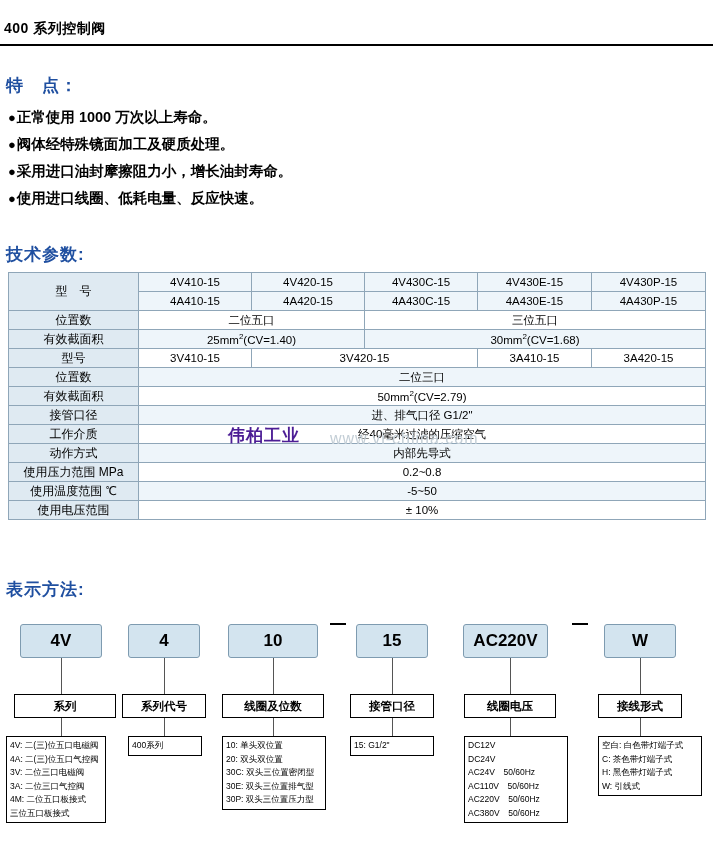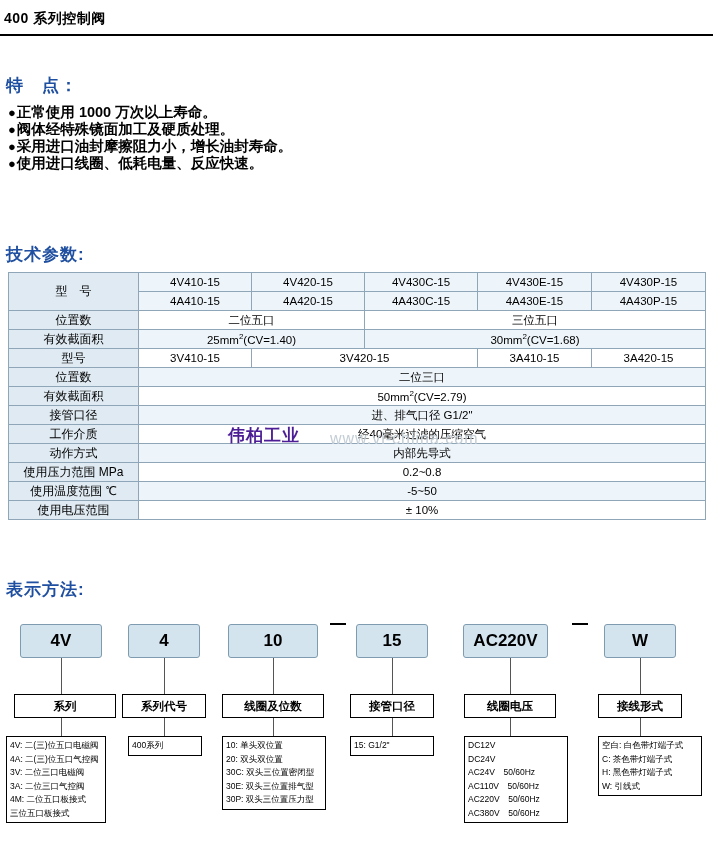--- a/index.html
+++ b/index.html
@@ -12,21 +12,21 @@
   }
   #page {
     position: relative;
     width: 713px; height: 857px;
     overflow: hidden;
   }
 
   
   .header {
     position: absolute;
-    left: 0; top: 10px;
+    left: 0; top: 20px;
     width: 713px;
     padding: 0 0 6px 4px;
     border-bottom: 2px solid #000;
     font-weight: bold;
     font-size: 14px;
     letter-spacing: 0.5px;
   }
 
   
   .sect-title {
@@ -42,21 +42,21 @@
 
   
   .features {
     position: absolute;
     left: 8px; top: 104px;
     width: 690px;
   }
   .features div {
     font-size: 14.5px;
     font-weight: bold;
-    line-height: 17px;
+    line-height: 27px;
     white-space: nowrap;
   }
   .features .bullet { margin-right: 1px; font-size: 13px; }
 
   
   .spec-wrap {
     position: absolute;
     left: 8px; top: 272px;
     width: 697px;
   }

